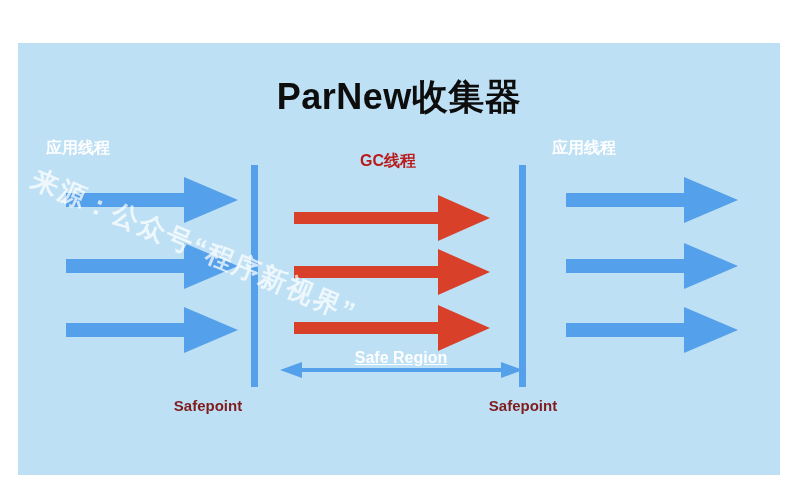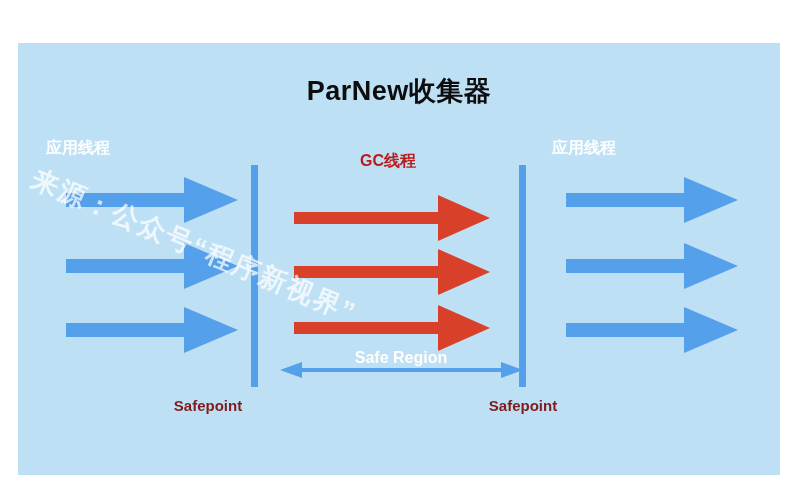--- a/index.html
+++ b/index.html
@@ -30,21 +30,21 @@
     overflow: hidden;
   }
 
   
   .title {
     position: absolute;
     left: 0;
     top: 30px;
     width: 762px;
     text-align: center;
-    font-size: 27px;
+    font-size: 36px;
     font-weight: bold;
     color: #0d0d0d;
     letter-spacing: 0.5px;
   }
   .gc-title {
     position: absolute;
     left: 270px;
     top: 108px;
     width: 200px;
     text-align: center;
@@ -78,20 +78,21 @@
 
   .safe-region-label {
     position: absolute;
     left: 262px;
     top: 306px;
     width: 242px;
     text-align: center;
     font-size: 16px;
     font-weight: bold;
     color: #ffffff;
+    text-decoration: underline;
   }
 
   
   .bar {
     position: absolute;
     top: 122px;
     width: 7px;
     height: 222px;
     background: #55a0ea;
   }

